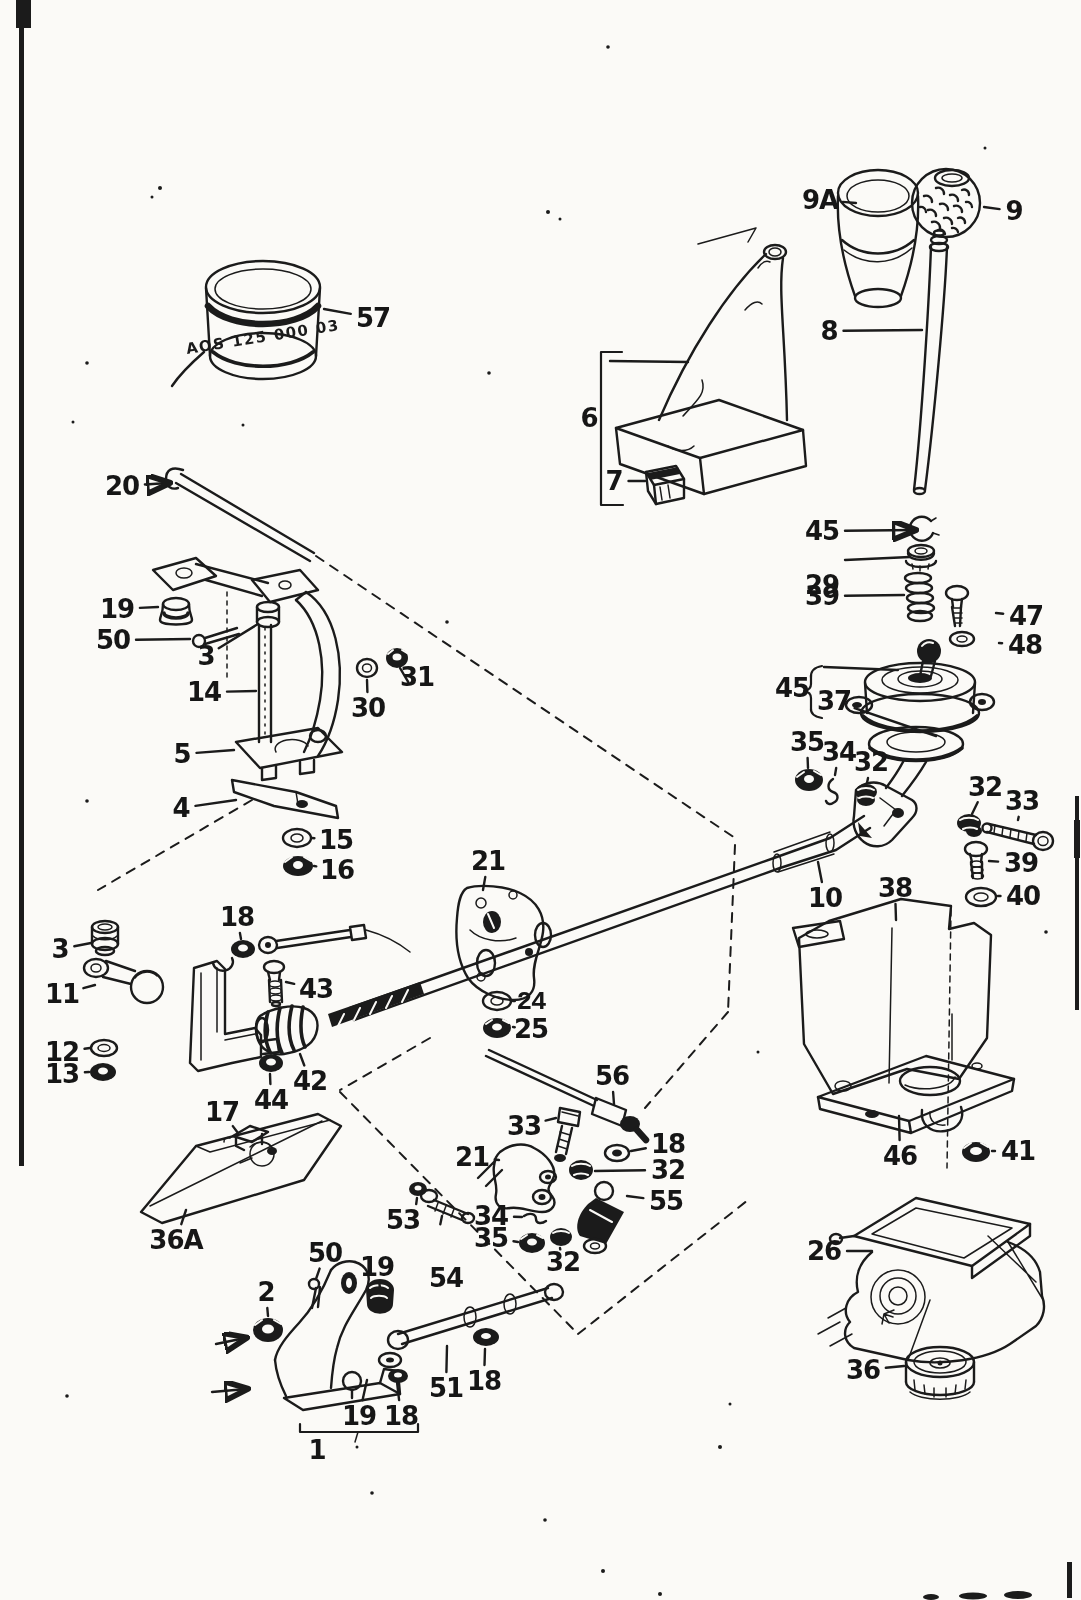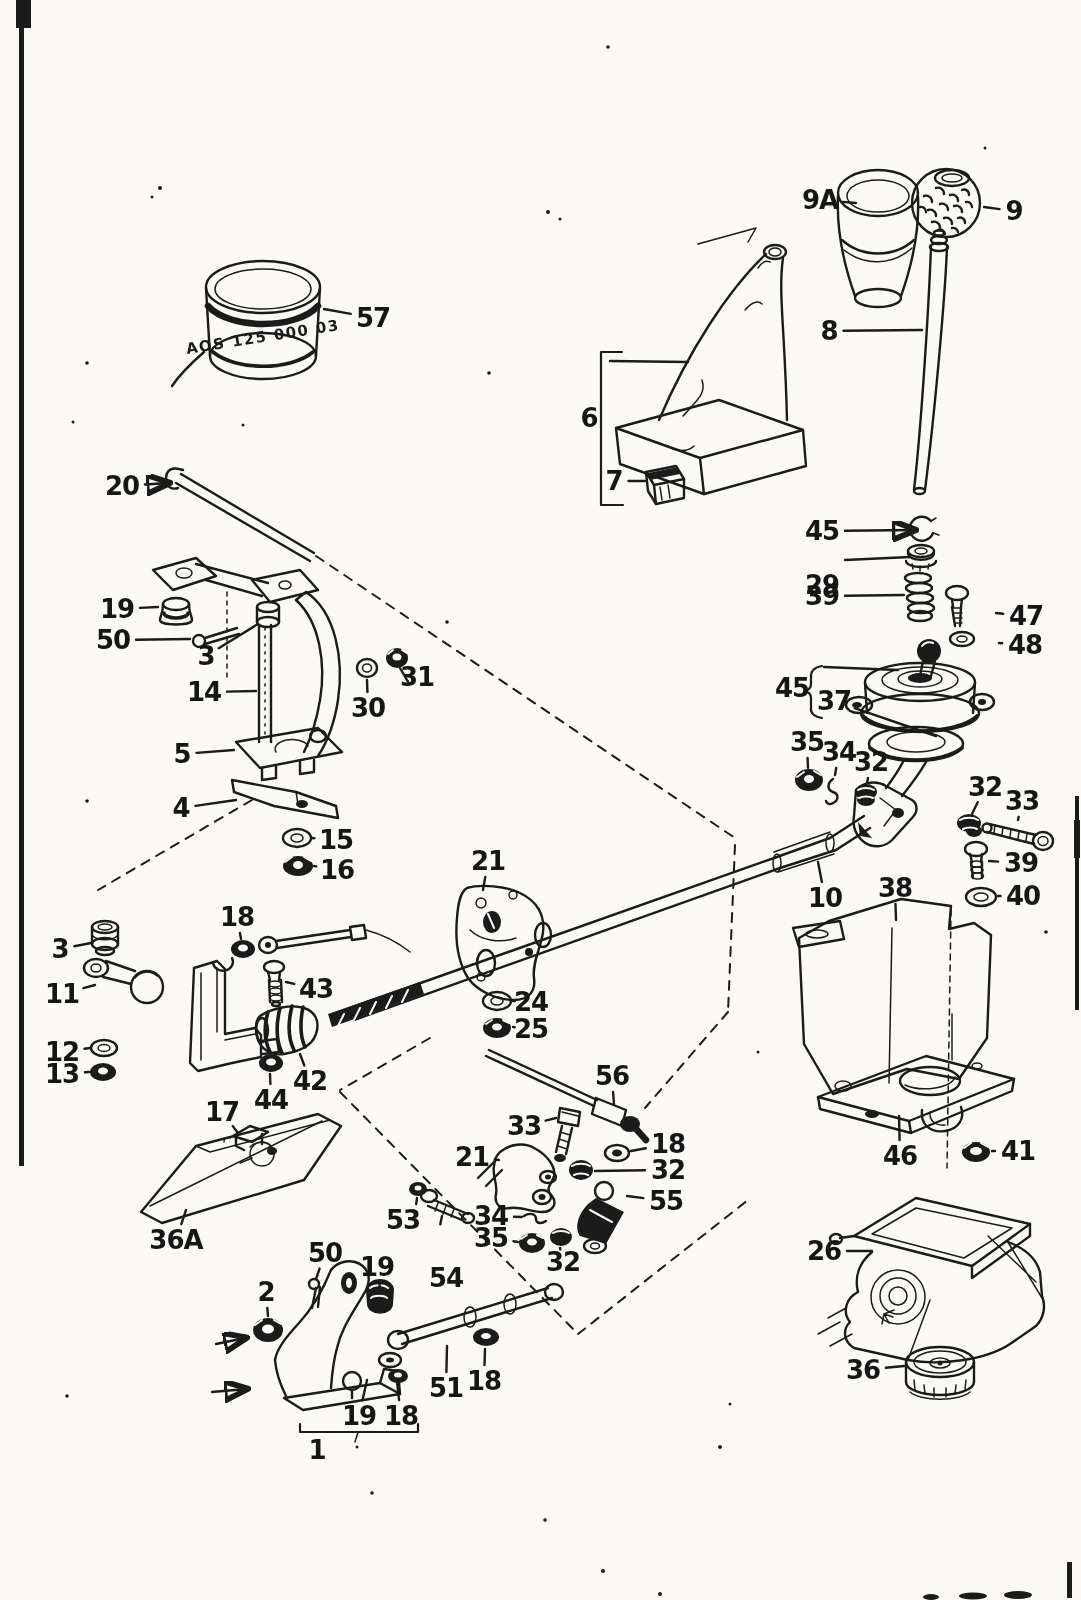--- a/index.html
+++ b/index.html
@@ -686,21 +686,21 @@
       <div class="callout" style="left: 337px; top: 870px;">16</div>
       <div class="callout" style="left: 1021px; top: 863px;">39</div>
       <div class="callout" style="left: 488px; top: 861px;">21</div>
       <div class="callout" style="left: 825px; top: 898px;">10</div>
       <div class="callout" style="left: 895px; top: 888px;">38</div>
       <div class="callout" style="left: 1023px; top: 896px;">40</div>
       <div class="callout" style="left: 237px; top: 917px;">18</div>
       <div class="callout" style="left: 60px; top: 949px;">3</div>
       <div class="callout" style="left: 62px; top: 994px;">11</div>
       <div class="callout" style="left: 316px; top: 989px;">43</div>
-      <div class="callout" style="left: 531px; top: 1002px;">24</div>
+      <div class="callout" style="left: 531px; top: 1002px; font-family: Liberation Mono, monospace;">24</div>
       <div class="callout" style="left: 531px; top: 1029px;">25</div>
       <div class="callout" style="left: 62px; top: 1052px;">12</div>
       <div class="callout" style="left: 62px; top: 1074px;">13</div>
       <div class="callout" style="left: 310px; top: 1081px;">42</div>
       <div class="callout" style="left: 271px; top: 1100px;">44</div>
       <div class="callout" style="left: 612px; top: 1076px;">56</div>
       <div class="callout" style="left: 222px; top: 1112px;">17</div>
       <div class="callout" style="left: 524px; top: 1126px;">33</div>
       <div class="callout" style="left: 668px; top: 1144px;">18</div>
       <div class="callout" style="left: 472px; top: 1157px;">21</div>

